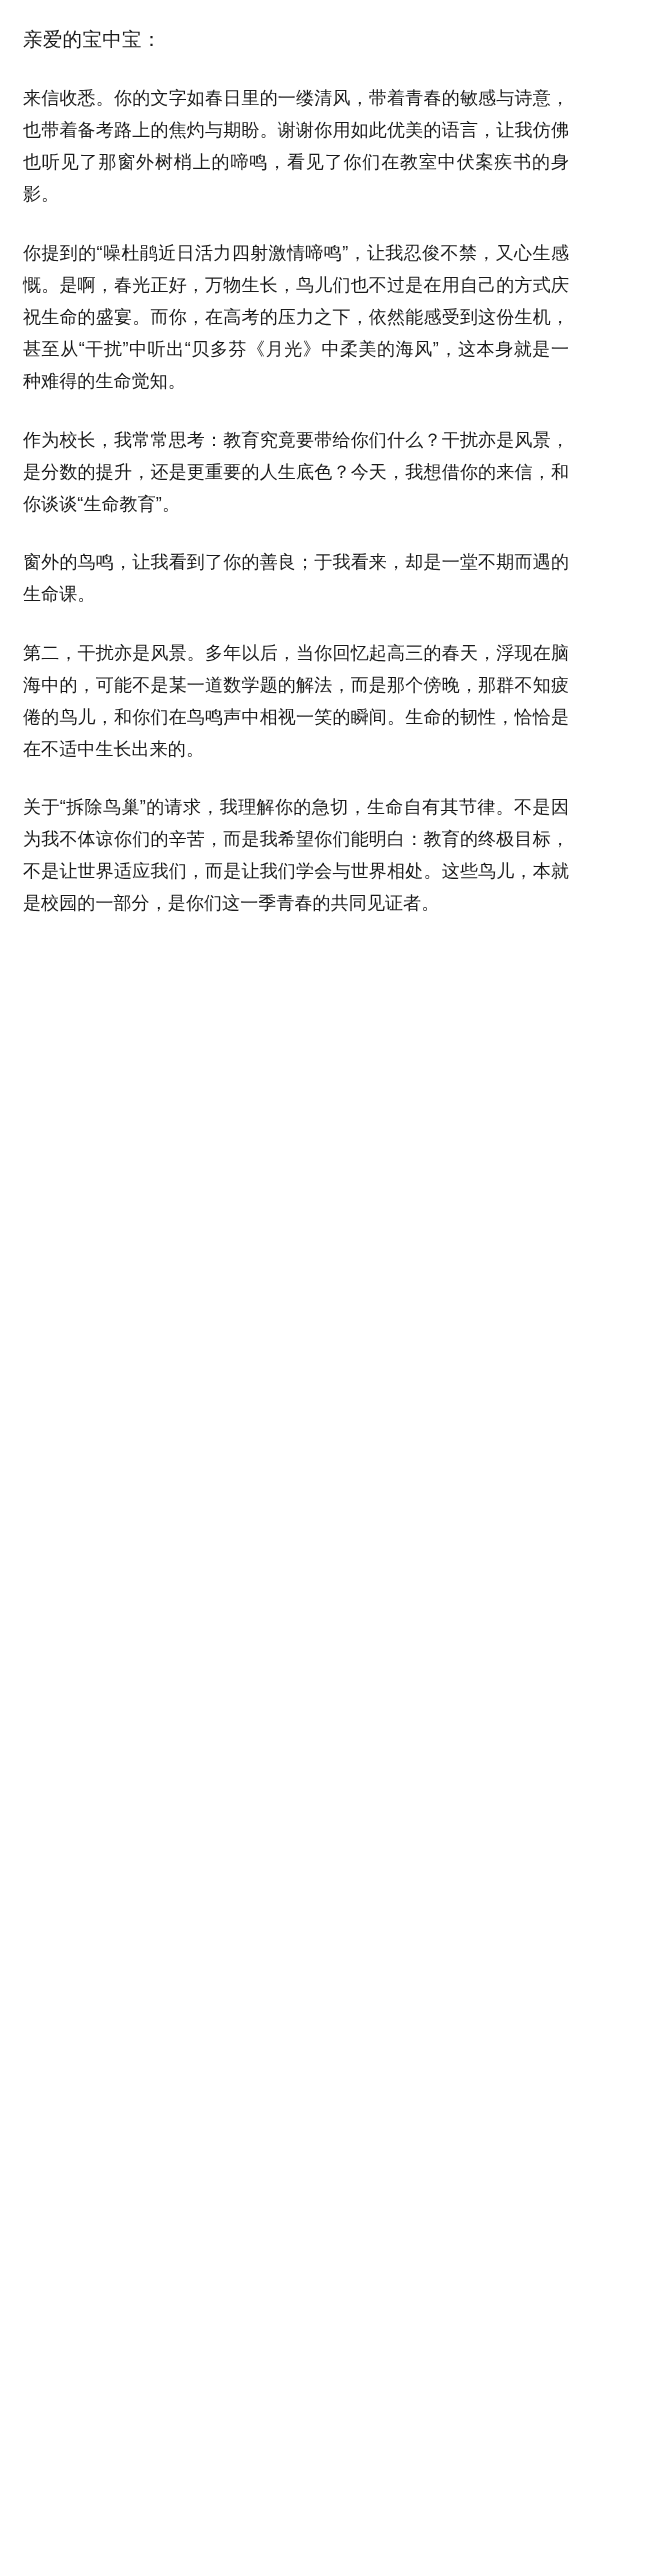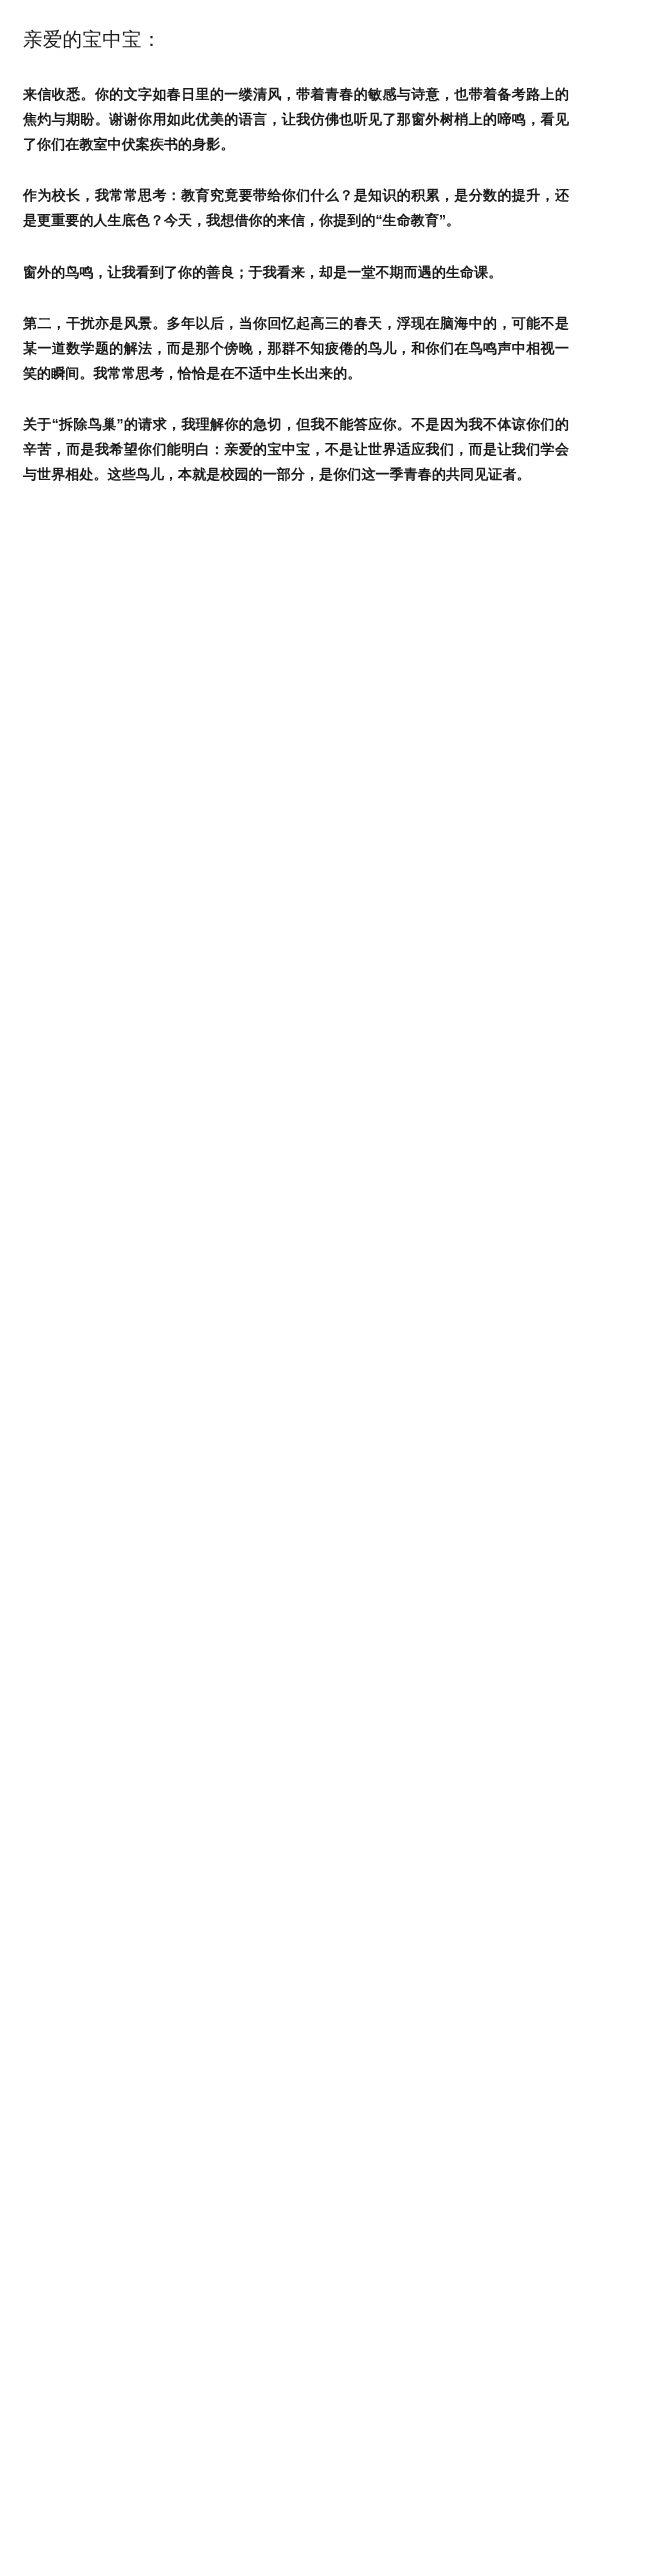--- a/index.html
+++ b/index.html
@@ -20,37 +20,38 @@
     background: #ffffff;
   }
   .salutation {
     font-size: 19.5px;
     line-height: 1.55;
     letter-spacing: 0.3px;
     margin: 0 0 28px 0;
     font-weight: 400;
   }
   .para {
-    font-size: 14px;
+    font-size: 18px;
     line-height: 1.78;
     letter-spacing: 0.1px;
     margin: 0 0 26.5px 0;
     text-align: justify;
     text-justify: inter-character;
-    font-weight: 700;
+    font-weight: 400;
     word-break: break-all;
   }
   .para:last-child {
     margin-bottom: 0;
   }
 </style>
 </head>
 <body>
 
 <div class="page">
   <div class="salutation">亲爱的宝中宝：</div>
   <p class="para">来信收悉。你的文字如春日里的一缕清风，带着青春的敏感与诗意，也带着备考路上的焦灼与期盼。谢谢你用如此优美的语言，让我仿佛也听见了那窗外树梢上的啼鸣，看见了你们在教室中伏案疾书的身影。</p>
-  <p class="para">作为校长，我常常思考：教育究竟要带给你们什么？是知识的积累，是分数的提升，还是更重要的人生底色？今天，我想借你的来信，你提到的“生命教育”。</p>
+  <p class="para">你提到的“噪杜鹃近日活力四射激情啼鸣”，让我忍俊不禁，又心生感慨。是啊，春光正好，万物生长，鸟儿们也不过是在用自己的方式庆祝生命的盛宴。而你，在高考的压力之下，依然能感受到这份生机，甚至从“干扰”中听出“贝多芬《月光》中柔美的海风”，这本身就是一种难得的生命觉知。</p>
+  <p class="para">作为校长，我常常思考：教育究竟要带给你们什么？干扰亦是风景，是分数的提升，还是更重要的人生底色？今天，我想借你的来信，和你谈谈“生命教育”。</p>
   <p class="para">窗外的鸟鸣，让我看到了你的善良；于我看来，却是一堂不期而遇的生命课。</p>
-  <p class="para">第二，干扰亦是风景。多年以后，当你回忆起高三的春天，浮现在脑海中的，可能不是某一道数学题的解法，而是那个傍晚，那群不知疲倦的鸟儿，和你们在鸟鸣声中相视一笑的瞬间。我常常思考，恰恰是在不适中生长出来的。</p>
-  <p class="para">关于“拆除鸟巢”的请求，我理解你的急切，但我不能答应你。不是因为我不体谅你们的辛苦，而是我希望你们能明白：亲爱的宝中宝，不是让世界适应我们，而是让我们学会与世界相处。这些鸟儿，本就是校园的一部分，是你们这一季青春的共同见证者。</p>
+  <p class="para">第二，干扰亦是风景。多年以后，当你回忆起高三的春天，浮现在脑海中的，可能不是某一道数学题的解法，而是那个傍晚，那群不知疲倦的鸟儿，和你们在鸟鸣声中相视一笑的瞬间。生命的韧性，恰恰是在不适中生长出来的。</p>
+  <p class="para">关于“拆除鸟巢”的请求，我理解你的急切，生命自有其节律。不是因为我不体谅你们的辛苦，而是我希望你们能明白：教育的终极目标，不是让世界适应我们，而是让我们学会与世界相处。这些鸟儿，本就是校园的一部分，是你们这一季青春的共同见证者。</p>
 </div>
 
 
 </body></html>

